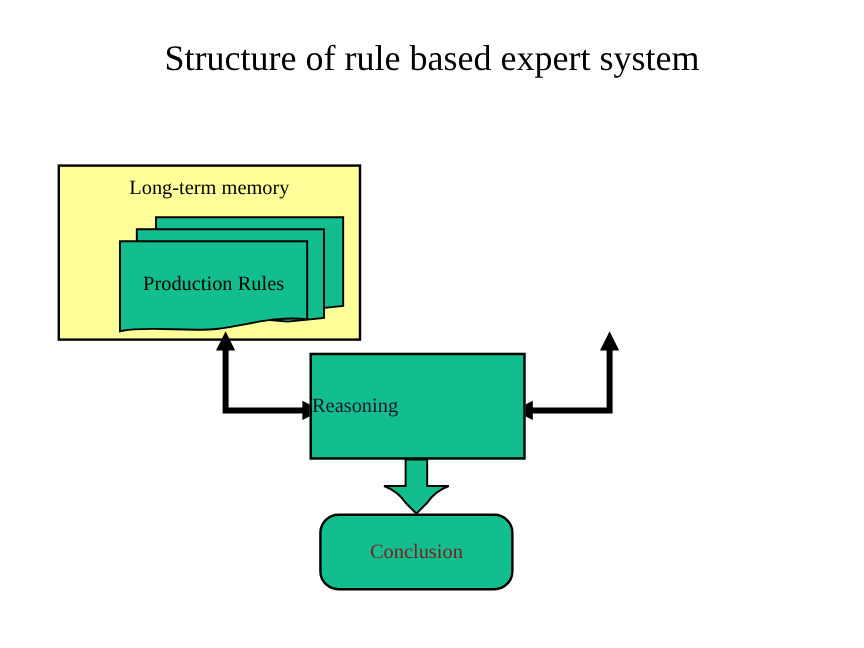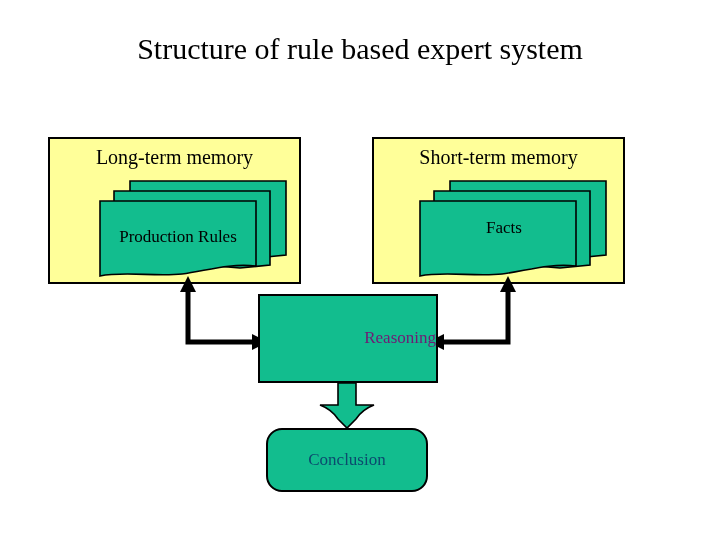--- a/index.html
+++ b/index.html
@@ -39,21 +39,21 @@
   }
   #ltm-panel { left: 48px;  top: 137px; width: 253px; height: 147px; }
   #stm-panel { left: 372px; top: 137px; width: 253px; height: 147px; }
 
   .panel-title {
     position: absolute;
     left: 0;
     top: 7px;
     width: 100%;
     text-align: center;
-    font-size: 20px;
+    font-size: 17px;
     line-height: 22px;
     color: #000000;
     white-space: nowrap;
   }
 
   
   .page-stack {
     position: absolute;
     width: 190px;
     height: 100px;
@@ -97,24 +97,24 @@
     height: 89px;
     background: #12bd8e;
     border: 2px solid #000000;
     box-sizing: border-box;
   }
   #reasoning-label {
     position: absolute;
     left: 0;
     top: 31px;
     width: 100%;
-    text-align: right;
-    font-size: 17px;
-    line-height: 22px;
-    color: #701a75;
+    text-align: left;
+    font-size: 17px;
+    line-height: 22px;
+    color: #0f172a;
     white-space: nowrap;
   }
 
   
   #conclusion-box {
     position: absolute;
     left: 266px;
     top: 428px;
     width: 162px;
     height: 64px;
@@ -124,21 +124,21 @@
     box-sizing: border-box;
   }
   #conclusion-label {
     position: absolute;
     left: 0;
     top: 19px;
     width: 100%;
     text-align: center;
     font-size: 17px;
     line-height: 22px;
-    color: #0c4a6e;
+    color: #7f1d1d;
     white-space: nowrap;
   }
 
   
   .connector {
     position: absolute;
     overflow: visible;
   }
   #left-connector  { left: 178px; top: 276px; width: 92px;  height: 76px; }
   #right-connector { left: 426px; top: 276px; width: 92px;  height: 76px; }
@@ -186,35 +186,20 @@
         <path class="page-shape" d="M 16 12 L 172 12 L 172 86 L 142 89 L 94 85 L 44 90 L 16 87 Z"></path>
 
         <path class="page-shape" d="M 2 22 L 158 22 L 158 87
                  C 130 84, 108 92, 84 95
                  C 58 98, 26 92, 2 97 Z"></path>
       </svg>
       <div id="ltm-label" class="stack-label">Production Rules</div>
     </div>
   </div>
 
-  <div id="stm-panel" class="memory-panel">
-
-    <div class="panel-title">Short-term memory</div>
-
-    <div id="stm-stack" class="page-stack">
-      <svg viewBox="0 0 190 100" xmlns="http://www.w3.org/2000/svg" aria-hidden="true">
-        <path class="page-shape" d="M 32 2 L 188 2 L 188 76 L 158 79 L 110 75 L 60 80 L 32 77 Z"></path>
-        <path class="page-shape" d="M 16 12 L 172 12 L 172 86 L 142 89 L 94 85 L 44 90 L 16 87 Z"></path>
-        <path class="page-shape" d="M 2 22 L 158 22 L 158 87
-                 C 130 84, 108 92, 84 95
-                 C 58 98, 26 92, 2 97 Z"></path>
-      </svg>
-      <div id="stm-label" class="stack-label">Facts</div>
-    </div>
-  </div>
 
   <svg id="left-connector" class="connector" viewBox="0 0 92 76" xmlns="http://www.w3.org/2000/svg">
     <path class="conn-path" d="M 10 14 L 10 66 L 76 66"></path>
     <polygon class="conn-head" points="10,0 2,16 18,16"></polygon>
     <polygon class="conn-head" points="90,66 74,58 74,74"></polygon>
   </svg>
 
   <svg id="right-connector" class="connector" viewBox="0 0 92 76" xmlns="http://www.w3.org/2000/svg">
     <path class="conn-path" d="M 82 14 L 82 66 L 16 66"></path>
     <polygon class="conn-head" points="82,0 74,16 90,16"></polygon>

